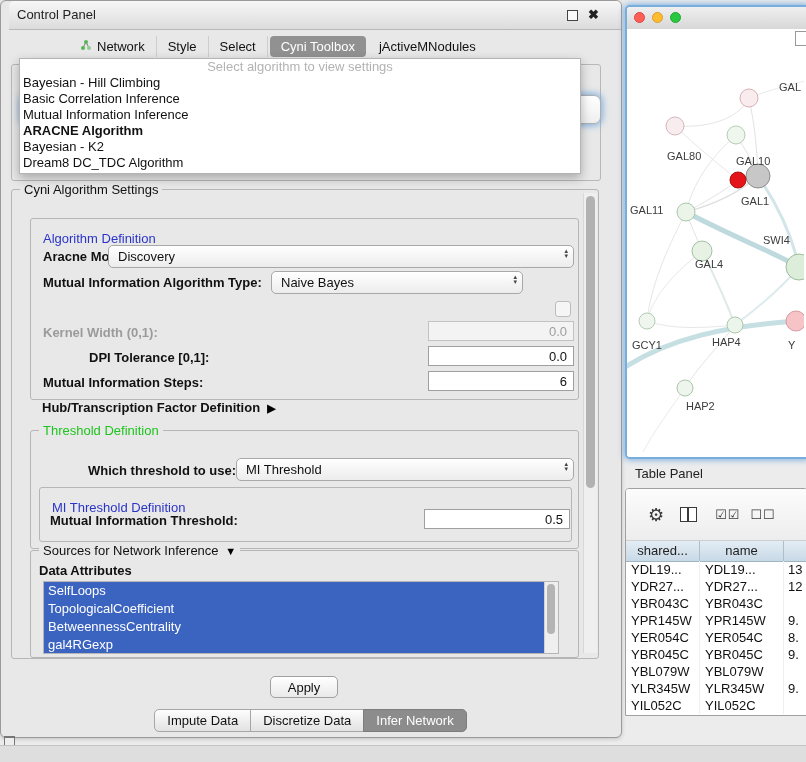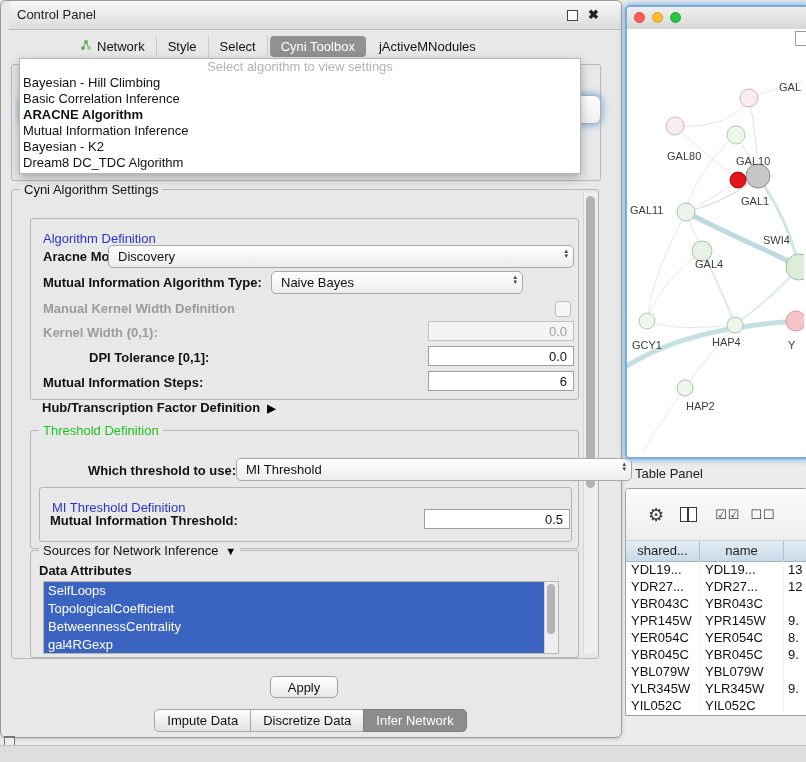--- a/index.html
+++ b/index.html
@@ -171,23 +171,23 @@
     <div id="hidden-combo" class="abs"></div>
 
     <div id="algo-popup" class="abs">
       <div class="dd-placeholder">Select algorithm to view settings</div>
       <div>
 
           <div class="dd-item"><span>Bayesian - Hill Climbing</span></div>
 
           <div class="dd-item"><span>Basic Correlation Inference</span></div>
 
+          <div class="dd-item"><span>Mutual Information Inference</span></div>
+
           <div class="dd-item bold"><span>ARACNE Algorithm</span></div>
-
-          <div class="dd-item"><span>Mutual Information Inference</span></div>
 
           <div class="dd-item"><span>Bayesian - K2</span></div>
 
           <div class="dd-item"><span>Dream8 DC_TDC Algorithm</span></div>
         </div>
     </div>
 
     <div id="settings-group" class="groupbox">
       <span class="group-title">Cyni Algorithm Settings</span>
 
@@ -209,42 +209,41 @@
 
         <span class="lbl" style="left:12px;top:56px;">Mutual Information Algorithm Type:</span>
         <div class="combo" style="left:240px;top:52px;width:252px;">
           <span class="combo-val">Naive Bayes</span>
           <span class="combo-arrows">
               <i>▴</i>
               <i>▾</i>
             </span>
         </div>
 
-        <span class="lbl disabled" style="left:12px;top:82px;">Manual Kernel Width Definition</span>
         <div class="checkbox" style="left:524px;top:82px;"></div>
 
         <span class="lbl disabled" style="left:12px;top:106px;">Kernel Width (0,1):</span>
         <input class="tin disabled" style="left: 397px; top: 102px;" readonly="" value="0.0">
 
         <span class="lbl" style="left:12px;top:131px;margin-left:46px;">DPI Tolerance [0,1]:</span>
         <input class="tin" style="left: 397px; top: 127px;" readonly="" value="0.0">
 
         <span class="lbl" style="left:12px;top:156px;">Mutual Information Steps:</span>
         <input class="tin" style="left: 397px; top: 152px;" readonly="" value="6">
       </div>
 
       <div id="hub-row">
         <span>Hub/Transcription Factor Definition</span><span class="disclosure">▶</span>
       </div>
 
       <div id="threshold-group" class="groupbox">
         <span class="group-title t-green">Threshold Definition</span>
 
         <span class="lbl" style="left:57px;top:32px;">Which threshold to use:</span>
-        <div class="combo" style="left:205px;top:27px;width:396px;">
+        <div class="combo" style="left:205px;top:27px;width:338px;">
           <span class="combo-val">MI Threshold</span>
           <span class="combo-arrows">
               <i>▴</i>
               <i>▾</i>
             </span>
         </div>
 
         <div id="mi-group" class="groupbox">
           <span class="group-title t-blue">MI Threshold Definition</span>
           <span class="lbl" style="left:10px;top:25px;">Mutual Information Threshold:</span>

